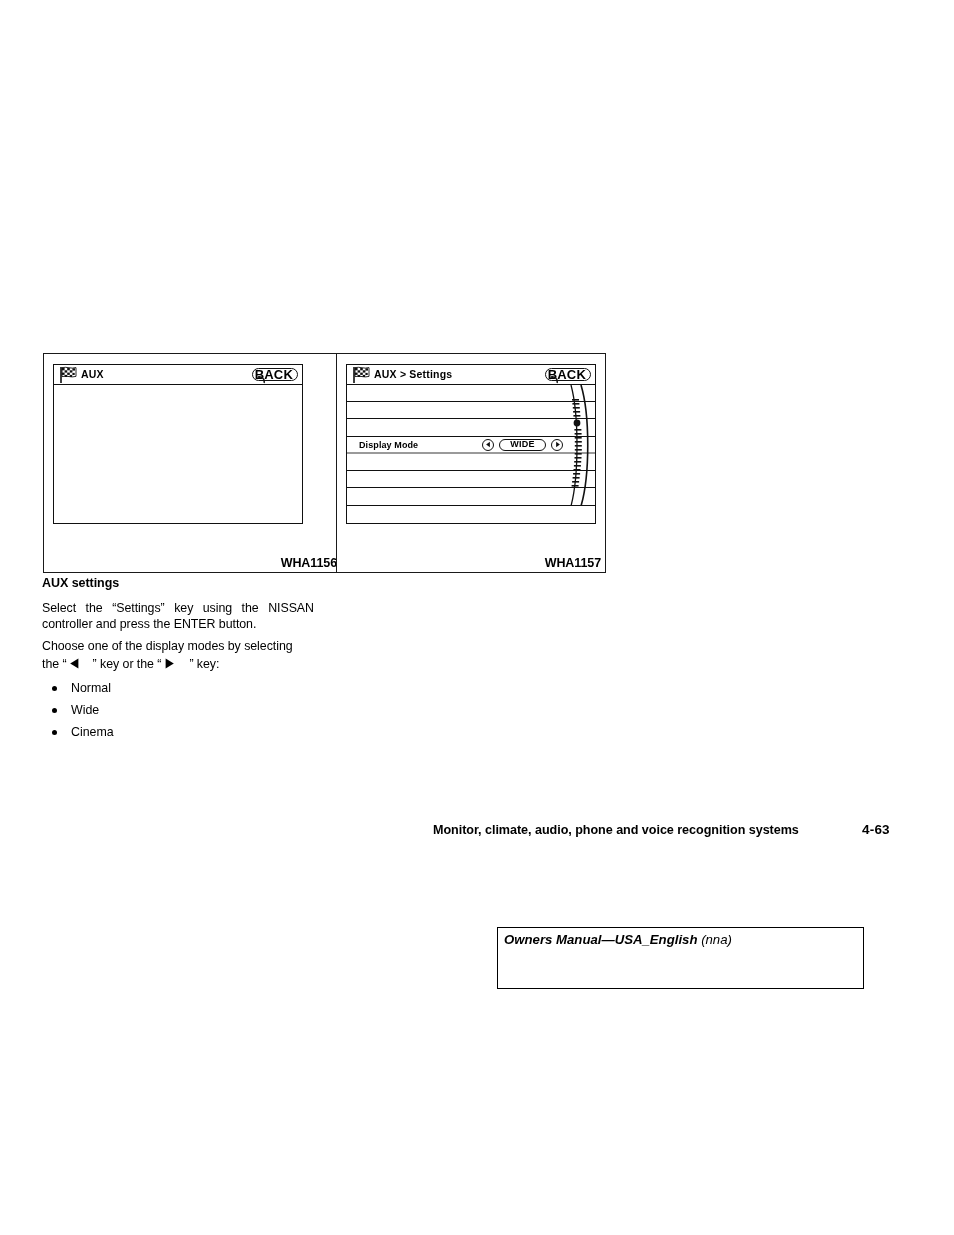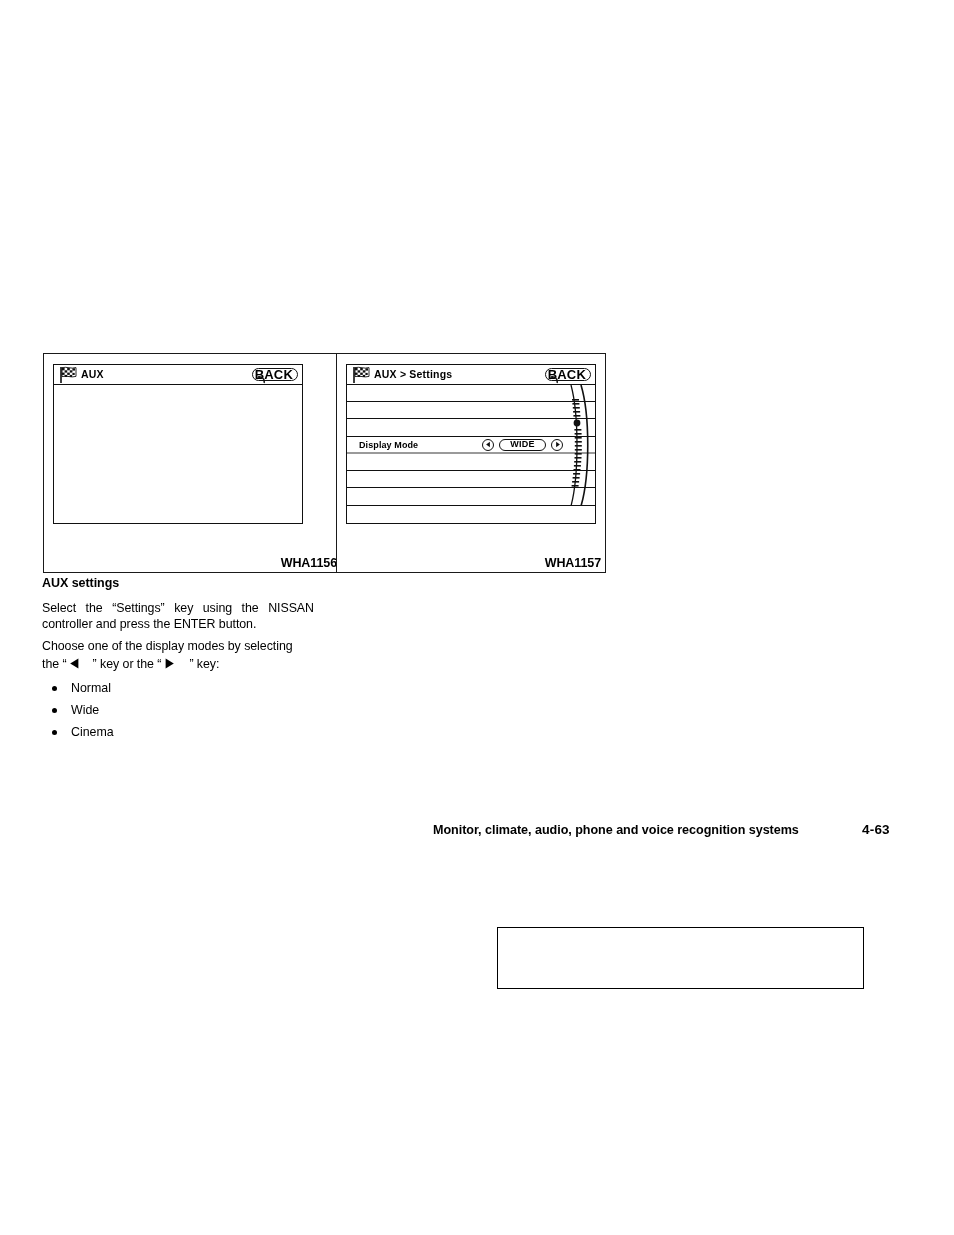--- a/index.html
+++ b/index.html
@@ -494,13 +494,16 @@
 <ul class="bullet-list">
   <li>Normal</li>
   <li>Wide</li>
   <li>Cinema</li>
 </ul>
 
 <div id="page-footer">Monitor, climate, audio, phone and voice recognition systems</div>
 <div id="page-number">4-63</div>
 
 <div id="review-box">
+  <div class="review-line">
+    <span class="review-strong">Owners Manual—USA_English</span> <span class="review-paren">(nna)</span>
+  </div>
 </div>
 
 </body></html>

